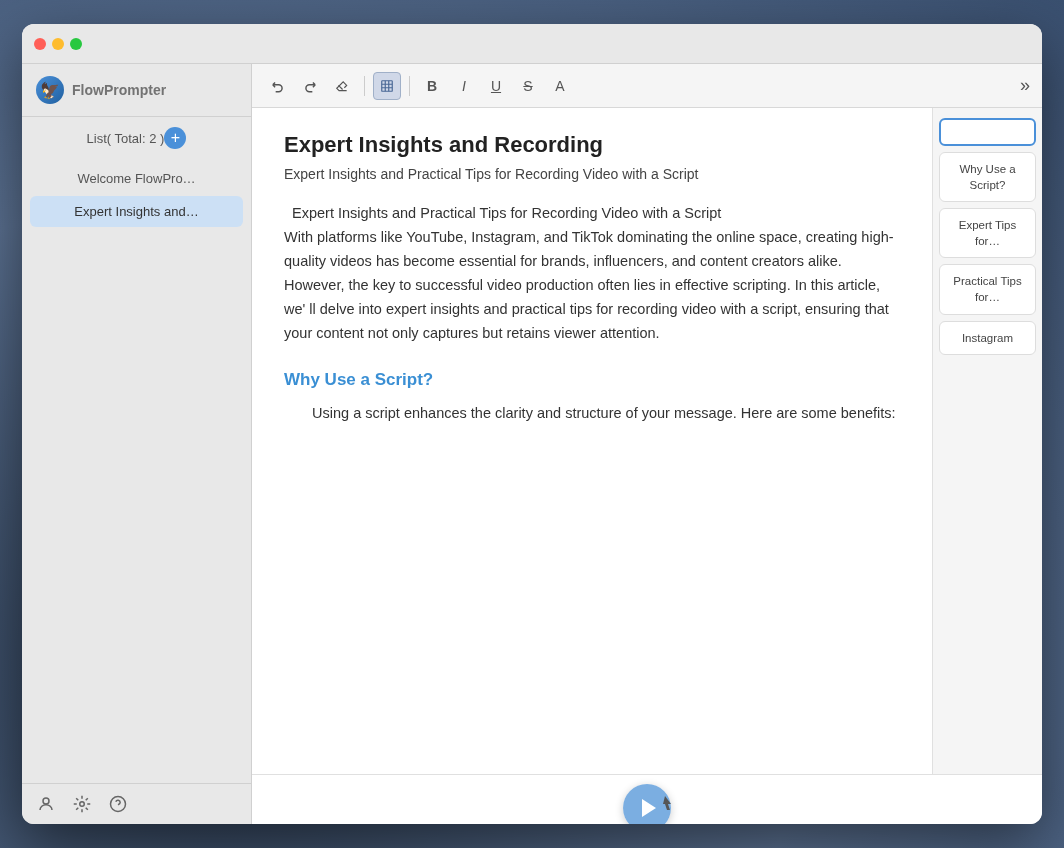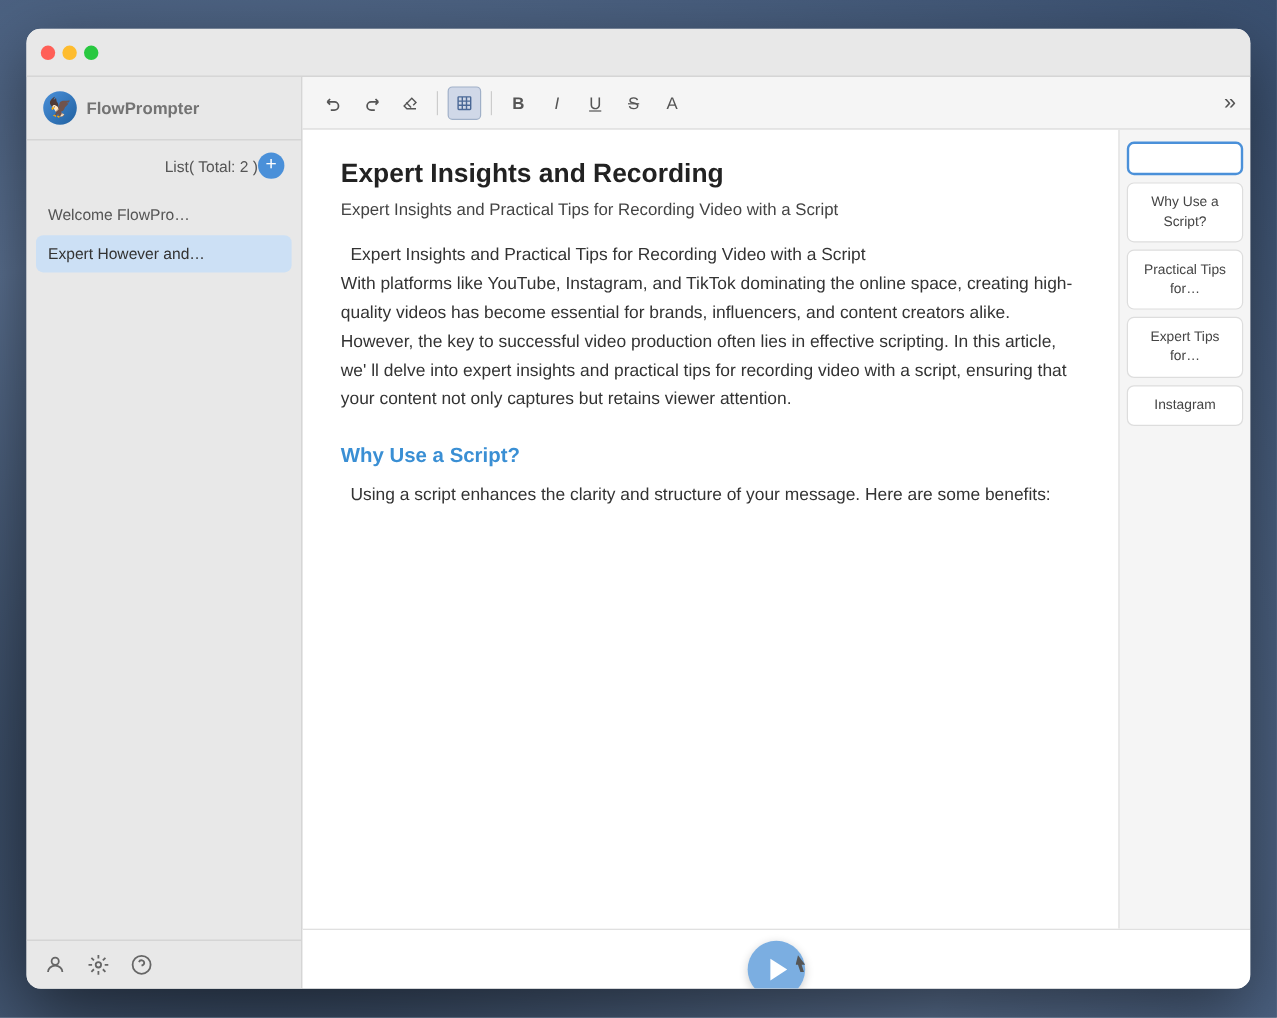--- a/index.html
+++ b/index.html
@@ -94,21 +94,21 @@
 
     .app-name {
       font-size: 14px;
       font-weight: 600;
       color: #737373;
     }
 
     .sidebar-list-header {
       display: flex;
       align-items: center;
-      justify-content: flex-end;
+      justify-content: center;
       padding: 10px 14px;
     }
 
     .list-count {
       font-size: 13px;
       color: #555;
       font-weight: 500;
     }
 
     .add-btn {
@@ -131,20 +131,21 @@
       padding: 4px 8px;
     }
 
     .sidebar-item {
       padding: 8px 10px;
       border-radius: 6px;
       font-size: 13px;
       cursor: pointer;
       color: #555;
       margin-bottom: 2px;
+      text-align: center;
     }
 
     .sidebar-item.active {
       background: #cce0f5;
       color: #333;
     }
 
     .sidebar-footer {
       padding: 10px 14px;
       border-top: 1px solid #d0d0d0;
@@ -248,20 +249,21 @@
     }
 
     .section-body {
       font-size: 14.5px;
       line-height: 1.65;
       color: #333;
     }
 
     .section-body p {
       margin-bottom: 8px;
+      margin-left: 20px;
     }
 
     
     .toc-sidebar {
       width: 110px;
       background: #f5f5f5;
       border-left: 1px solid #e0e0e0;
       padding: 10px 6px;
       display: flex;
       flex-direction: column;
@@ -373,21 +375,21 @@
       <div class="sidebar-list-header">
         <span class="list-count">List( Total: 2 )</span>
         <button class="add-btn">+</button>
       </div>
 
       <div class="sidebar-items">
         <div class="sidebar-item">
           <span>Welcome FlowPro…</span>
         </div>
         <div class="sidebar-item active">
-          <span>Expert However and…</span>
+          <span>Expert Insights and…</span>
         </div>
       </div>
 
       <div class="sidebar-footer">
         <div class="footer-icon">
           <svg width="18" height="18" viewBox="0 0 24 24" fill="none" stroke="#666" stroke-width="2">
             <circle cx="12" cy="8" r="4"></circle>
             <path d="M4 20c0-4 3.6-7 8-7s8 3 8 7"></path>
           </svg>
         </div>
@@ -466,24 +468,24 @@
             <p>&nbsp; Using a script enhances the clarity and structure of your message. Here are some benefits:</p>
           </div>
         </div>
 
         <div class="toc-sidebar">
           <div class="toc-item active" style="height:28px; border:2px solid #4a90d9; background:white;"></div>
           <div class="toc-item">
             <span>Why Use a Script?</span>
           </div>
           <div class="toc-item">
-            <span>Practical Tips for…</span>
+            <span>Expert Tips for…</span>
           </div>
           <div class="toc-item">
-            <span>Expert Tips for…</span>
+            <span>Practical Tips for…</span>
           </div>
           <div class="toc-item">
             <span>Instagram</span>
           </div>
         </div>
       </div>
 
       <div class="bottom-bar">
         <button class="play-button">
           <div class="play-triangle"></div>

